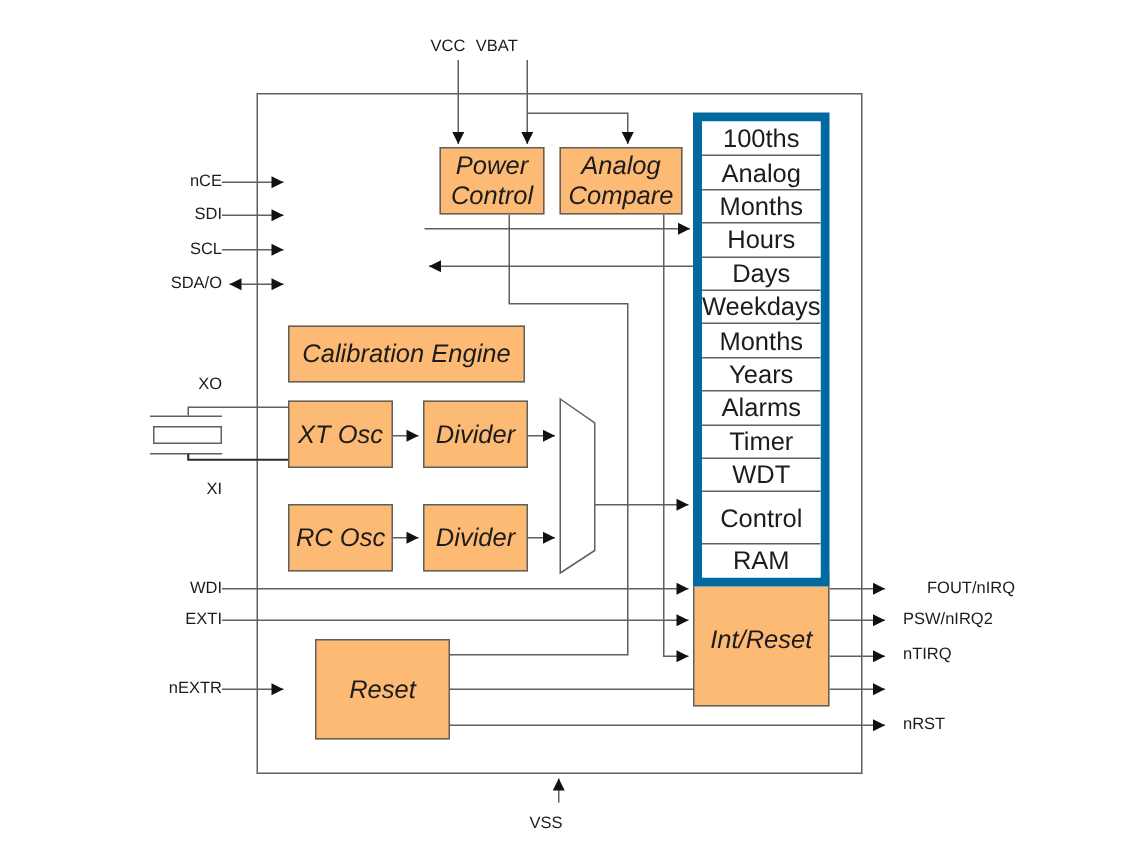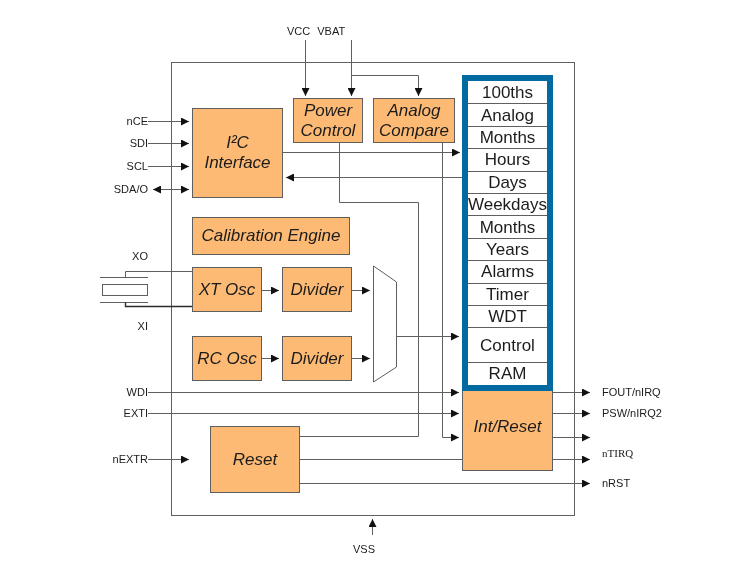--- a/index.html
+++ b/index.html
@@ -103,33 +103,27 @@
   <div class="pin left" style="top:111px;">nCE</div>
   <div class="pin left" style="top:133px;">SDI</div>
   <div class="pin left" style="top:156px;">SCL</div>
   <div class="pin left" style="top:179px;">SDA/O</div>
   <div class="pin left" style="top:246px;">XO</div>
   <div class="pin left" style="top:316px;">XI</div>
   <div class="pin left" style="top:382px;">WDI</div>
   <div class="pin left" style="top:403px;">EXTI</div>
   <div class="pin left" style="top:449px;">nEXTR</div>
 
-  <div class="pin rightside" style="top:382px;">FOUT/nIRQ</div>
+  <div class="pin rightside" style="top:382px;margin-left:16px;">FOUT/nIRQ</div>
   <div class="pin rightside" style="top:403px;">PSW/nIRQ2</div>
-  <div class="pin rightside" style="top:443px;font-family:Liberation Serif, serif;">nTIRQ</div>
+  <div class="pin rightside" style="top:426px;">nTIRQ</div>
   <div class="pin rightside" style="top:473px;">nRST</div>
 
   <div class="pin" style="left:353px;top:539px;">VSS</div>
 
-  <div class="box" style="left:192px;top:108px;width:91px;height:90px;">
-    <span class="stacked">
-      <span>I²C</span><br>
-      <span>Interface</span>
-    </span>
-  </div>
   <div class="box" style="left:293px;top:98px;width:70px;height:45px;">Power Control</div>
   <div class="box" style="left:373px;top:98px;width:82px;height:45px;">Analog Compare</div>
   <div class="box" style="left:192px;top:217px;width:158px;height:38px;">Calibration Engine</div>
   <div class="box" style="left:192px;top:267px;width:70px;height:45px;">XT Osc</div>
   <div class="box" style="left:282px;top:267px;width:70px;height:45px;">Divider</div>
   <div class="box" style="left:192px;top:336px;width:70px;height:45px;">RC Osc</div>
   <div class="box" style="left:282px;top:336px;width:70px;height:45px;">Divider</div>
   <div class="box" style="left:210px;top:426px;width:90px;height:67px;">Reset</div>
   <div class="box" style="left:462px;top:382px;width:91px;height:89px;">Int/Reset</div>
 

